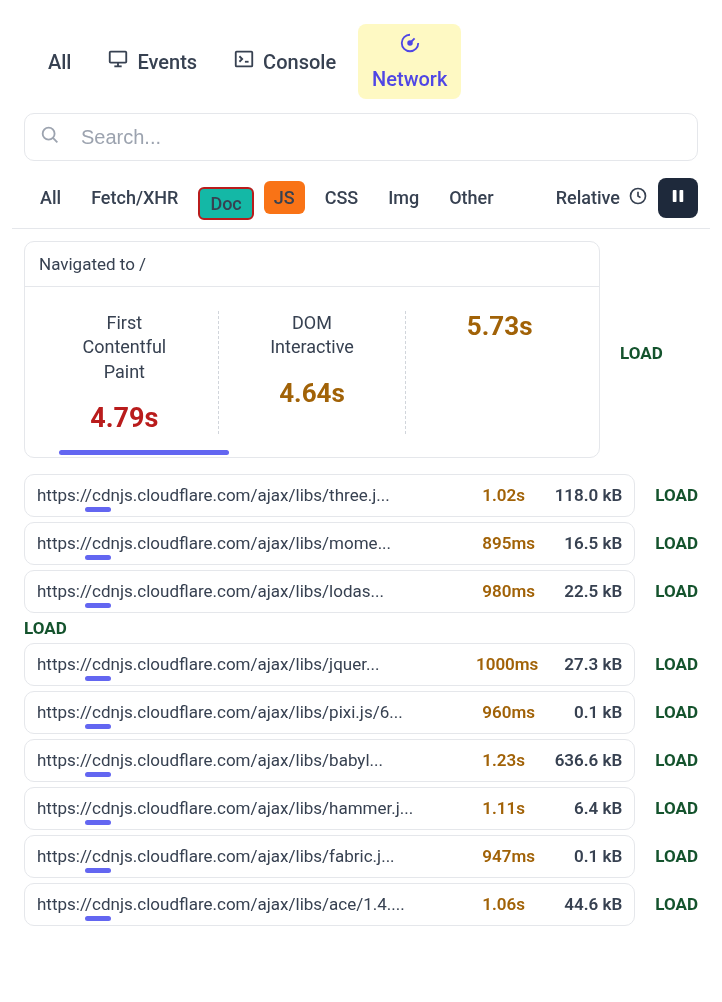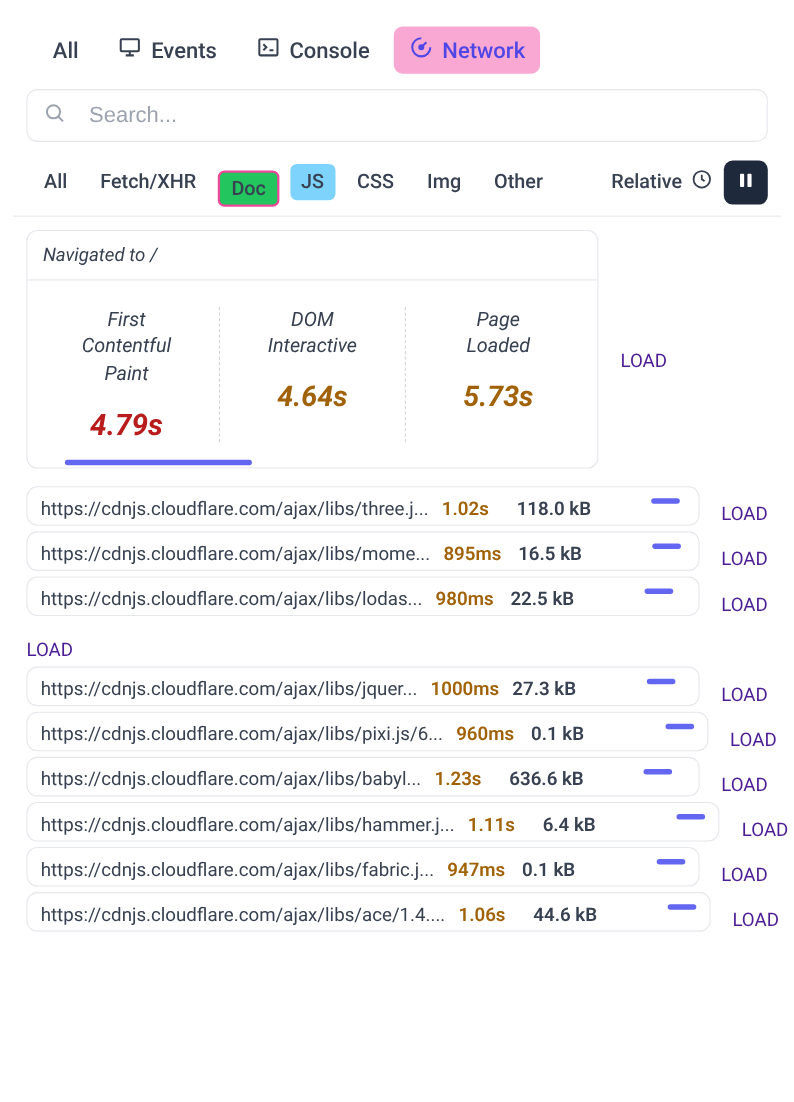--- a/index.html
+++ b/index.html
@@ -24,22 +24,23 @@
   align-items: center;
   gap: 8px;
   padding: 8px 14px;
   border-radius: 8px;
   font-size: 20px;
   font-weight: 500;
   color: #374151;
   cursor: pointer;
 }
 .tab.active {
-  background: #f9a8d4;
+  background: #fef9c3;
   color: #4f46e5;
+  flex-direction: column;
 }
 .tab svg { width: 22px; height: 22px; }
 .search-wrap {
   border: 1px solid #e5e7eb;
   border-radius: 10px;
   padding: 10px 14px;
   display: flex;
   align-items: center;
   gap: 20px;
   margin-bottom: 14px;
@@ -62,26 +63,26 @@
 .filter-row .spacer { flex: 1; }
 .filter {
   font-size: 18px;
   font-weight: 500;
   padding: 6px 10px;
   border-radius: 6px;
   color: #374151;
   cursor: pointer;
 }
 .filter.selected {
-  border: 2px solid #ec4899;
-  background: #22c55e;
+  border: 2px solid #b91c1c;
+  background: #14b8a6;
   padding: 4px 10px;
   margin-top: 12px;
 }
-.filter.pill { background: #7dd3fc; }
+.filter.pill { background: #f97316; }
 .relative {
   display: flex;
   align-items: center;
   gap: 8px;
   font-size: 18px;
   font-weight: 500;
   color: #374151;
 }
 .pause-btn {
   background: #1e293b;
@@ -94,22 +95,21 @@
   cursor: pointer;
 }
 .pause-btn svg { width: 18px; height: 18px; fill: #fff; }
 .divider { height: 1px; background: #e5e7eb; margin: 8px -12px 12px -12px; }
 
 .nav-card {
   border: 1px solid #e5e7eb;
   border-radius: 10px;
   overflow: hidden;
   margin-bottom: 8px;
-  width: 520px;
-  font-style: italic;
+  width: 576px;
 }
 .nav-card-header {
   padding: 12px 14px;
   border-bottom: 1px solid #e5e7eb;
   font-size: 17px;
   color: #374151;
 }
 .metrics {
   display: flex;
   padding: 24px 6px 8px 6px;
@@ -148,21 +148,21 @@
   align-items: center;
   gap: 20px;
   margin-bottom: 5px;
 }
 .req-row {
   border: 1px solid #e5e7eb;
   border-radius: 10px;
   padding: 10px 12px 4px 12px;
   width: 672px;
   display: flex;
-  flex-direction: row;
+  flex-direction: column;
   gap: 2px;
 }
 .req-top {
   display: flex;
   align-items: center;
   gap: 12px;
 }
 .req-url {
   flex: 1;
   font-size: 17px;
@@ -176,34 +176,33 @@
   font-weight: 600;
   color: #a16207;
   min-width: 56px;
   text-align: left;
 }
 .req-size {
   font-size: 17px;
   font-weight: 600;
   color: #374151;
   min-width: 72px;
-  text-align: left;
+  text-align: right;
 }
 .req-bar {
   height: 5px;
   background: #6366f1;
   border-radius: 3px;
   width: 26px;
   margin-left: 48px;
 }
 .req-tag {
   font-size: 17px;
-  font-weight: 400;
-  color: #4c1d95;
-  margin-top: 16px;
+  font-weight: 700;
+  color: #14532d;
 }
 .nav-row-wrap {
   display: flex;
   align-items: center;
   gap: 20px;
   margin-bottom: 8px;
 }
 </style>
 </head>
 <body>
@@ -292,21 +291,20 @@
       <div class="metrics" id="metrics">
           <div class="metric fcp">
             <div class="metric-label">First<br>Contentful<br>Paint</div>
             <div class="metric-value">4.79s</div>
           </div>
           <div class="metric ">
             <div class="metric-label">DOM<br>Interactive</div>
             <div class="metric-value">4.64s</div>
           </div>
           <div class="metric ">
-            <div class="metric-label">Page<br>Loaded</div>
             <div class="metric-value">5.73s</div>
           </div>
         </div>
       <div class="nav-bar"></div>
     </div>
     <span class="req-tag">LOAD</span>
   </div>
 
   <div id="requests">
       <div class="req-row-wrap">

